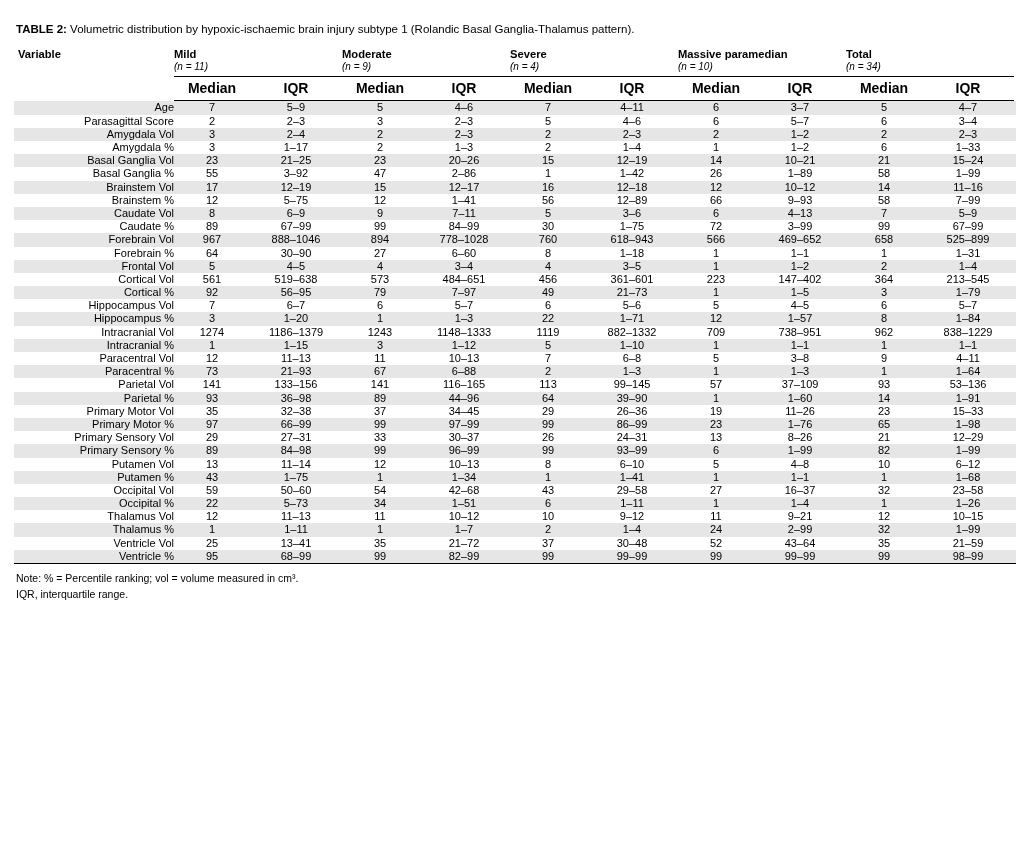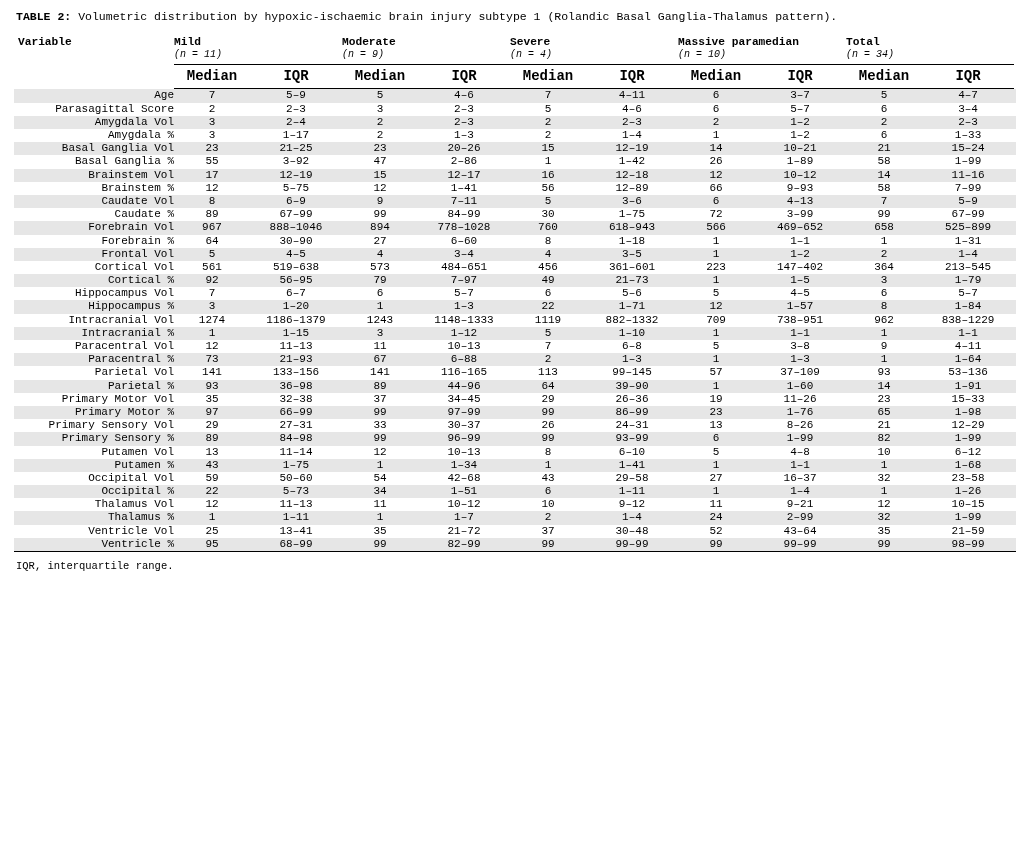--- a/index.html
+++ b/index.html
@@ -11,23 +11,22 @@
     width: 1016px;
     height: 852px;
     font-family: "Liberation Sans", sans-serif;
     color: #000000;
     font-size: 11px;
   }
   .page {
     width: 1016px;
     height: 686px;
     box-sizing: border-box;
-    padding: 8px 14px 6px 14px;
+    padding: 20px 14px 6px 14px;
     position: relative;
-    font-family: Liberation Mono, monospace;
   }
   .caption {
     font-size: 11.5px;
     margin: 2px 0 6px 2px;
     line-height: 1.3;
   }
   .caption .lbl { font-weight: bold; }
   table.tbl {
     border-collapse: collapse;
     width: 988px;
@@ -647,16 +646,17 @@
           <td>99</td>
           <td>99–99</td>
           <td>99</td>
           <td>98–99</td>
           <td>0.011</td>
         </tr>
       </tbody>
   </table>
 
   <div class="notes">
+    <div>Note: % = Percentile ranking; vol = volume measured in cm³.</div>
     <div>IQR, interquartile range.</div>
   </div>
 
 </div>
 
 </body></html>

